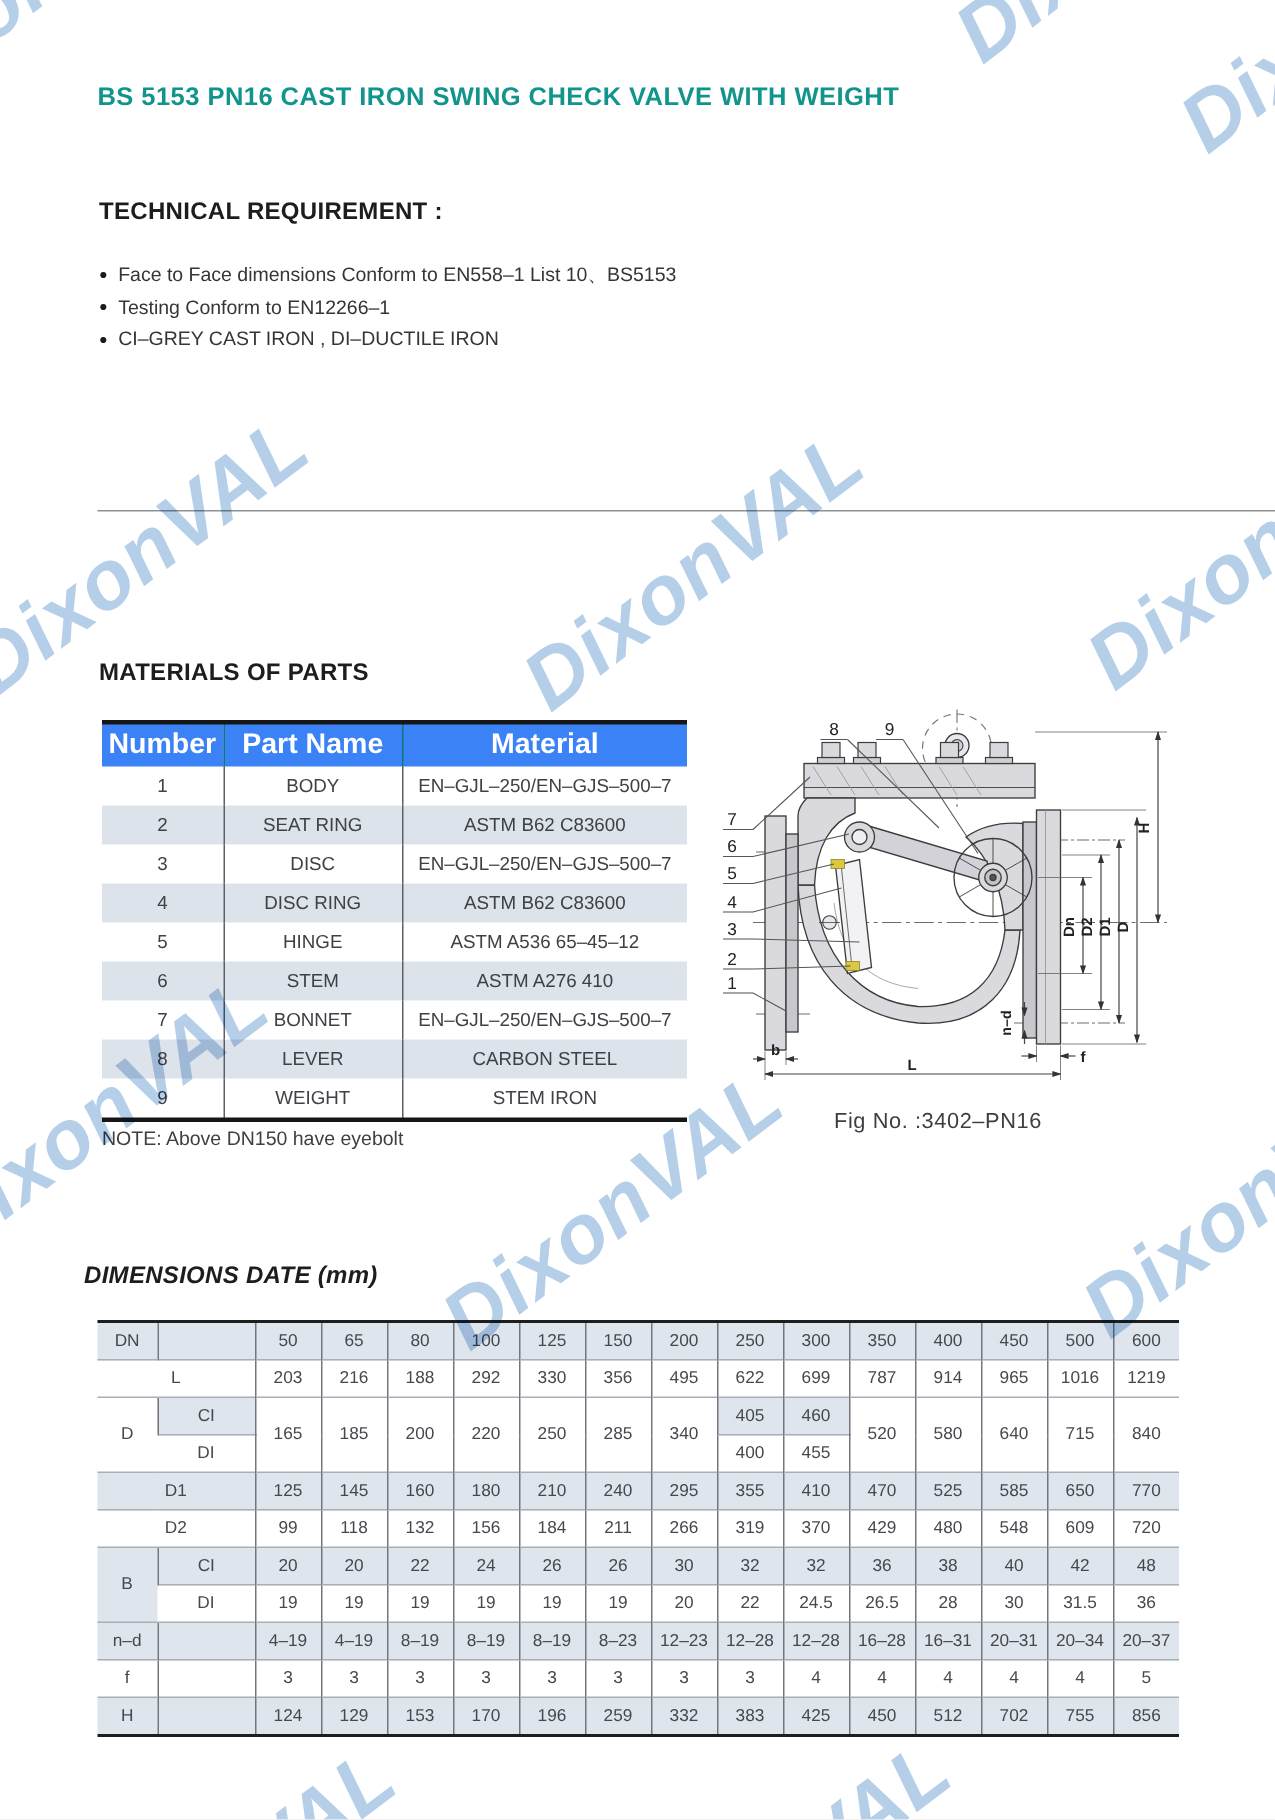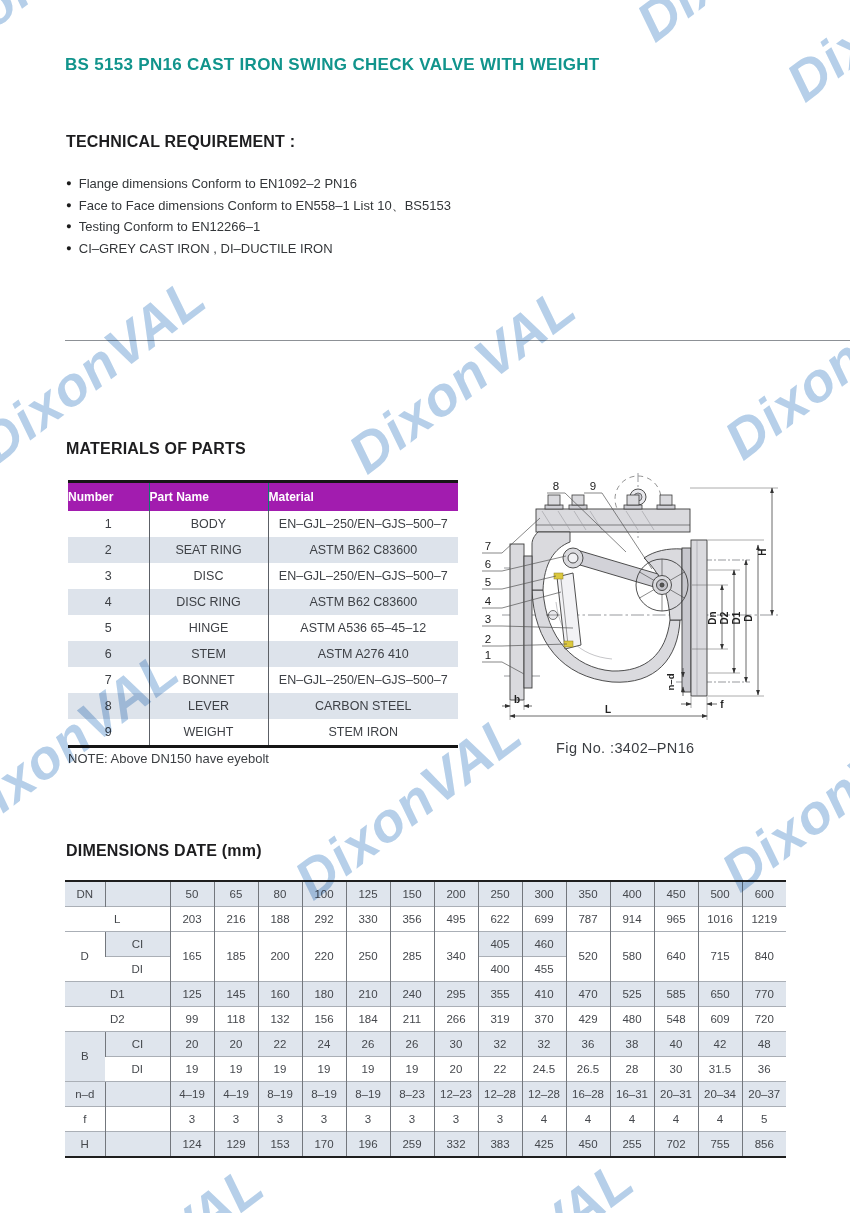--- a/index.html
+++ b/index.html
@@ -31,22 +31,22 @@
   .rule{position:absolute;left:65px;top:340px;width:785px;height:1px;background:#8d9196;z-index:2;}
   .note{position:absolute;left:68px;top:751px;font-size:13px;color:#3c3f43;z-index:2;}
   .figcap{position:absolute;left:556px;top:740px;font-size:14.5px;letter-spacing:.4px;color:#3b3e42;z-index:2;}
   
   .mattab{
     position:absolute;left:68px;top:480px;z-index:2;
     border-collapse:collapse;table-layout:fixed;width:390px;
     border-top:3px solid #161616;border-bottom:3px solid #161616;
   }
   .mattab th{
-    background:#a21caf;color:#fff;font-size:12px;font-weight:700;
-    height:28px;border-left:1px solid #0d7a72;padding:0;text-align:left;
+    background:#3b82f6;color:#fff;font-size:19px;font-weight:700;
+    height:28px;border-left:1px solid #0d7a72;padding:0;text-align:center;
   }
   .mattab th:first-child{border-left:none}
   .mattab td{
     font-size:12.5px;color:#3e4146;height:26px;text-align:center;padding:0;
     border-left:1px solid #5c6066;white-space:nowrap;
   }
   .mattab td:first-child{border-left:none}
   .mattab tr.alt td{background:#dde3eb}
   
   .dimtab{
@@ -83,21 +83,20 @@
   <span class="wm" style="left:258px;top:774px;">DixonVAL</span>
   <span class="wm" style="left:685px;top:766px;">DixonVAL</span>
   <span class="wm" style="left:0px;top:1226px;">DixonVAL</span>
   <span class="wm" style="left:370px;top:1221px;">DixonVAL</span>
   <span class="wm" style="left:705px;top:1206px;">DixonVAL</span>
 
   <div class="title">BS 5153 PN16 CAST IRON SWING CHECK VALVE WITH WEIGHT</div>
 
   <div class="h2" style="left:66px;top:133px;">TECHNICAL REQUIREMENT :</div>
   <div class="bullets">
-    <div class="bullet"><span class="dot">●</span><span>Flange dimensions  Conform to EN1092–2 PN16</span></div>
     <div class="bullet"><span class="dot">●</span><span>Face to Face  dimensions Conform to EN558–1 List 10、BS5153</span></div>
     <div class="bullet"><span class="dot">●</span><span>Testing Conform to  EN12266–1</span></div>
     <div class="bullet"><span class="dot">●</span><span>CI–GREY CAST IRON , DI–DUCTILE IRON</span></div>
   </div>
 
   <div class="rule"></div>
 
   <div class="h2" style="left:66px;top:440px;">MATERIALS OF PARTS</div>
   <table class="mattab">
     <colgroup>
@@ -327,21 +326,21 @@
       <text transform="rotate(-90 252 166)" x="252" y="166" text-anchor="middle">D2</text>
       <text transform="rotate(-90 240 166)" x="240" y="166" text-anchor="middle">Dn</text>
       <text transform="rotate(-90 198 230)" x="198" y="230" text-anchor="middle" font-size="9.5" stroke="#fff" stroke-width="2.5" paint-order="stroke">n–d</text>
       <text x="41" y="251" text-anchor="middle">b</text>
       <text x="132" y="261" text-anchor="middle">L</text>
       <text x="246" y="256" text-anchor="middle">f</text>
     </g>
   </svg>
   <div class="figcap">Fig No. :3402–PN16</div>
 
-  <div class="h2" style="left:66px;top:842px;">DIMENSIONS DATE (mm)</div>
+  <div class="h2" style="left:56px;top:842px;font-style:italic;">DIMENSIONS DATE (mm)</div>
   <table class="dimtab">
     <colgroup>
       <col style="width:40px">
         <col style="width:65px">
       <col span="14" style="width:44px">
     </colgroup>
     <tbody>
       <tr class="sh">
         <td>DN</td>
           <td></td>
@@ -511,21 +510,21 @@
         <td>124</td>
           <td>129</td>
           <td>153</td>
           <td>170</td>
           <td>196</td>
           <td>259</td>
           <td>332</td>
           <td>383</td>
           <td>425</td>
           <td>450</td>
-          <td>255</td>
+          <td>512</td>
           <td>702</td>
           <td>755</td>
           <td>856</td>
       </tr>
     </tbody>
   </table>
 
 </div>
 
 </body></html>

